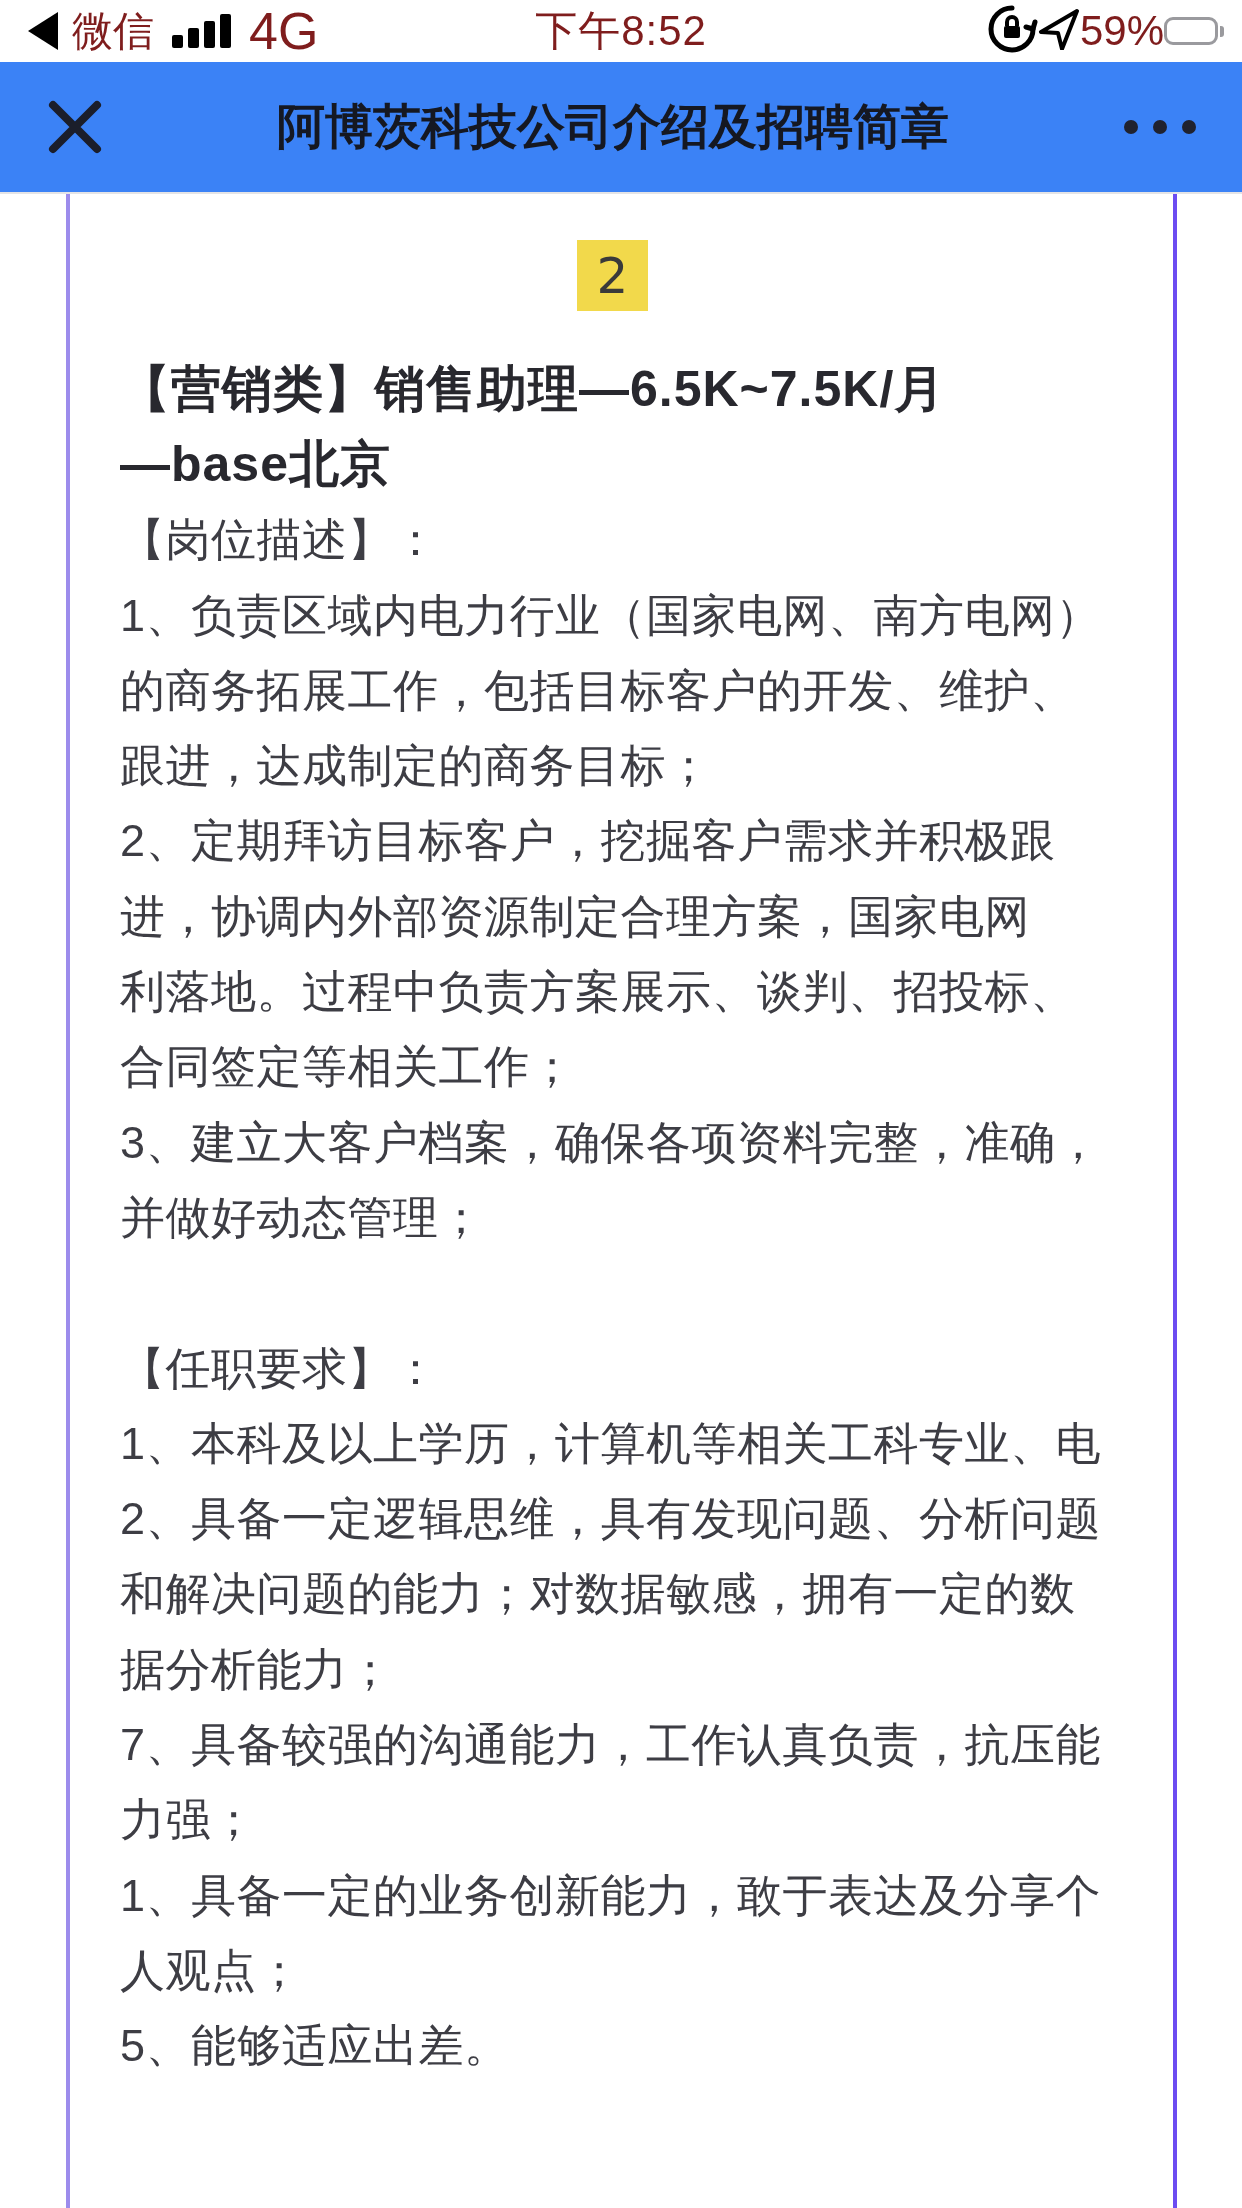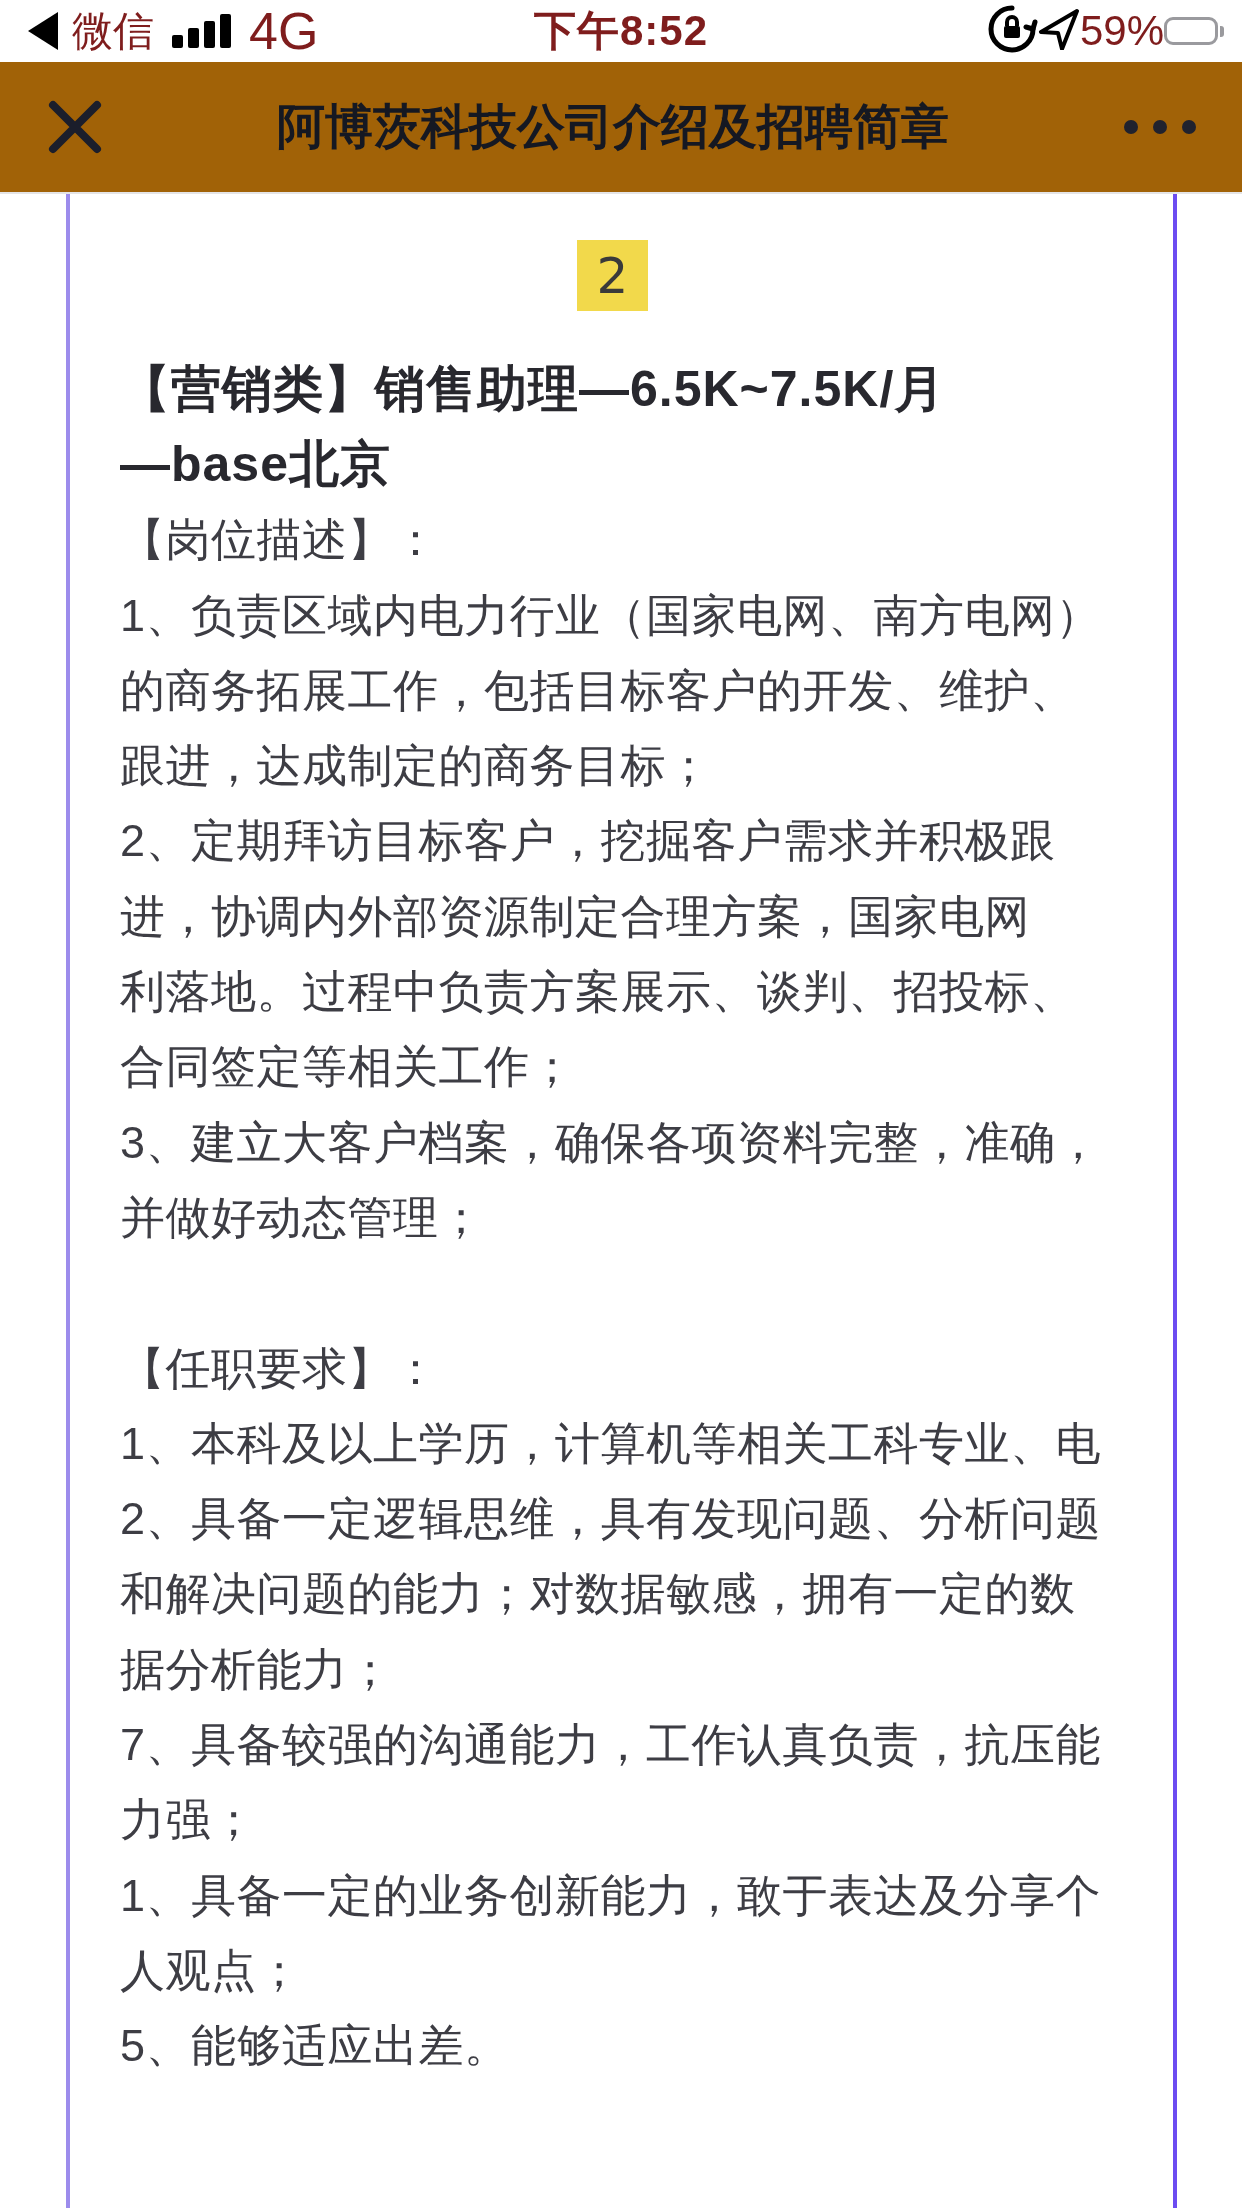--- a/index.html
+++ b/index.html
@@ -20,33 +20,33 @@
   .sb-left{position:absolute;left:28px;top:0;height:62px;display:flex;align-items:center;gap:14px;}
   .back-tri{width:0;height:0;border-top:19px solid transparent;border-bottom:19px solid transparent;border-right:30px solid #000;}
   .sb-app{font-size:41px;font-weight:500;}
   .signal{display:flex;align-items:flex-end;gap:5px;height:34px;margin:0 4px;}
   .signal span{width:11px;background:#000;border-radius:2px;display:block;}
   .signal .s1{height:13px}.signal .s2{height:20px}.signal .s3{height:27px}.signal .s4{height:34px}
   .sb-net{font-size:52px;font-weight:400;}
   .sb-time{
     position:absolute;left:0;right:0;top:0;height:62px;
     display:flex;align-items:center;justify-content:center;
-    font-size:42px;font-weight:700;letter-spacing:1px;
+    font-size:42px;font-weight:400;letter-spacing:1px;
   }
   .sb-right{position:absolute;right:16px;top:0;height:62px;display:flex;align-items:center;gap:0;}
   .sb-pct{font-size:42px;font-weight:400;}
   .battery{position:relative;width:62px;height:30px;display:flex;align-items:center;}
   .batt-body{width:54px;height:28px;border:3px solid #9a9a9e;border-radius:9px;padding:2px;box-sizing:border-box;}
   .batt-fill{height:100%;background:#000;border-radius:4px;}
   .batt-nub{width:4px;height:11px;background:#9a9a9e;border-radius:0 3px 3px 0;margin-left:2px;}
 
   
   .navbar{
     position:absolute;left:0;top:62px;width:1242px;height:130px;
-    background:#a16207;border-bottom:2px solid #e4e4e6;
+    background:#3b82f6;border-bottom:2px solid #e4e4e6;
     display:flex;align-items:center;
   }
   .nav-close{width:54px;height:54px;margin-left:48px;flex:0 0 auto;}
   .nav-close svg{display:block;}
   .nav-title{
     flex:1;text-align:center;
     font-size:48px;font-weight:700;color:#151822;
     white-space:nowrap;overflow:hidden;
   }
   .nav-more{display:flex;gap:15px;margin-right:46px;flex:0 0 auto;}

